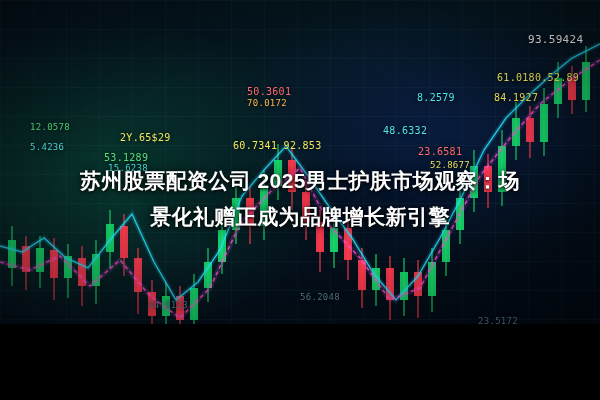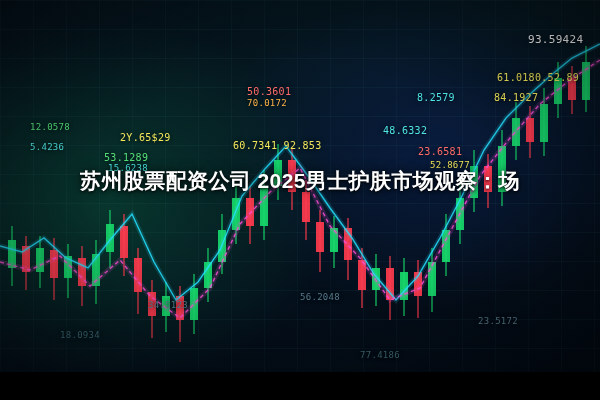--- a/index.html
+++ b/index.html
@@ -3,21 +3,21 @@
 <meta charset="utf-8">
 <style>
   html, body {
     margin: 0;
     padding: 0;
     background: #000;
   }
   #stage {
     position: relative;
     width: 600px;
-    height: 372px;
+    height: 324px;
     overflow: hidden;
     background: #03070d;
     font-family: "Liberation Sans", sans-serif;
   }
 
   
   .layer {
     position: absolute;
     inset: 0;
   }
@@ -209,15 +209,16 @@
       <div class="num" style="left: 300px; top: 292px; color: rgb(86, 122, 138); font-size: 9px;">56.2048</div>
       <div class="num" style="left: 478px; top: 316px; color: rgb(86, 122, 138); font-size: 9px;">23.5172</div>
       <div class="num" style="left: 60px; top: 330px; color: rgb(61, 107, 120); font-size: 9px;">18.0934</div>
       <div class="num" style="left: 360px; top: 350px; color: rgb(61, 107, 120); font-size: 9px;">77.4186</div>
     </div>
 
   <div class="layer" id="vignette"></div>
 
   <div id="headline">
     <span class="line">苏州股票配资公司 2025男士护肤市场观察：场</span>
+    <span class="line">景化礼赠正成为品牌增长新引擎</span>
   </div>
 
 </div>
 
 </body></html>

